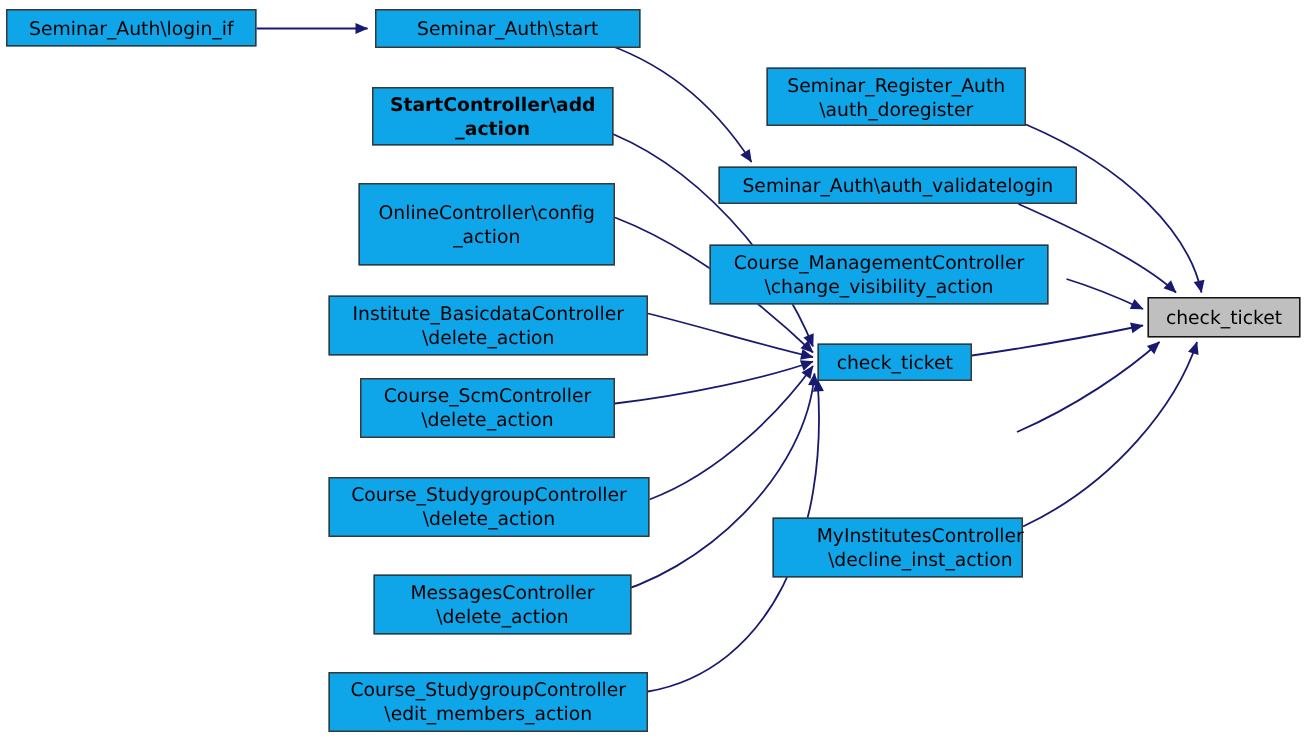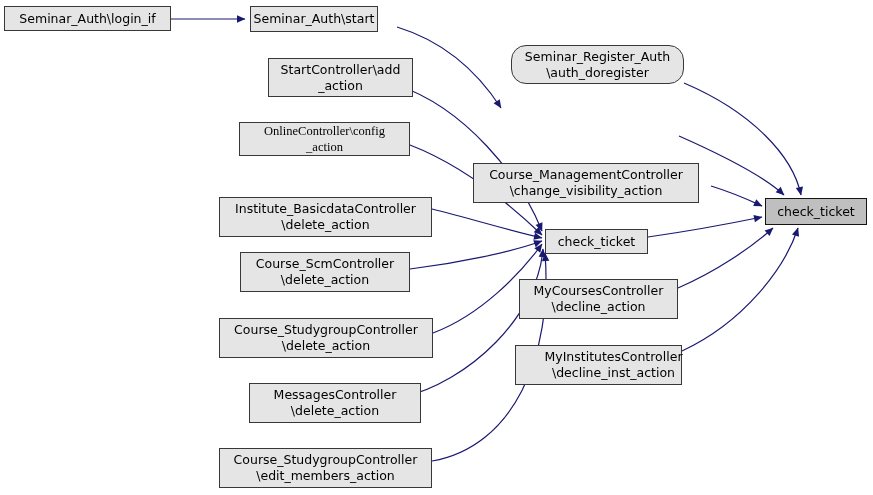--- a/index.html
+++ b/index.html
@@ -19,21 +19,21 @@
     position: absolute;
     left: 0;
     top: 0;
     width: 873px;
     height: 495px;
     pointer-events: none;
   }
   .node {
     position: absolute;
     box-sizing: border-box;
-    background: #e5e5e5;
+    background: #0ea5e9;
     border: 1.3px solid #383838;
     color: #000000;
     font-size: 12.5px;
     line-height: 16px;
     display: flex;
     align-items: center;
     justify-content: center;
     text-align: center;
     white-space: pre-line;
     padding: 0 2px;
@@ -44,29 +44,29 @@
     border: 1.6px solid #141414;
     cursor: default;
   }
   .edge {
     stroke: #191970;
     stroke-width: 1.2;
     fill: none;
   }
   
   .n0  { left: 4px;   top: 6px;   width: 167px; height: 25px; }
-  .n1  { left: 250px; top: 6px;   width: 128px; height: 26px; }
-  .n2  { left: 268px; top: 58px;  width: 145px; height: 39px; }
-  .n3  { left: 239px; top: 122px; width: 171px; height: 34px; font-family: Liberation Serif, serif; }
+  .n1  { left: 250px; top: 6px;   width: 177px; height: 26px; }
+  .n2  { left: 248px; top: 58px;  width: 161px; height: 39px; font-weight: bold; }
+  .n3  { left: 239px; top: 122px; width: 171px; height: 55px; }
   .n4  { left: 219px; top: 197px; width: 213px; height: 40px; }
   .n5  { left: 240px; top: 252px; width: 170px; height: 40px; }
   .n6  { left: 219px; top: 318px; width: 214px; height: 40px; }
   .n7  { left: 249px; top: 383px; width: 172px; height: 40px; }
   .n8  { left: 219px; top: 448px; width: 213px; height: 40px; }
-  .n9  { left: 511px; top: 45px;  width: 173px; height: 39px; border-radius: 15px; }
+  .n9  { left: 511px; top: 45px;  width: 173px; height: 39px; }
   .n10 { left: 479px; top: 111px; width: 239px; height: 25px; }
   .n11 { left: 473px; top: 163px; width: 226px; height: 40px; }
   .n12 { left: 545px; top: 229px; width: 103px; height: 25px; }
   .n13 { left: 519px; top: 279px; width: 159px; height: 40px; }
   .n14 { left: 515px; top: 345px; width: 167px; height: 40px; padding-left: 32px; }
   .n15 { left: 765px; top: 198px; width: 102px; height: 27px; }
 </style>
 </head>
 <body>
 
@@ -106,22 +106,21 @@
   <div class="node n5">Course_ScmController
 \delete_action</div>
   <div class="node n6">Course_StudygroupController
 \delete_action</div>
   <div class="node n7">MessagesController
 \delete_action</div>
   <div class="node n8">Course_StudygroupController
 \edit_members_action</div>
   <div class="node n9">Seminar_Register_Auth
 \auth_doregister</div>
+  <div class="node n10">Seminar_Auth\auth_validatelogin</div>
   <div class="node n11">Course_ManagementController
 \change_visibility_action</div>
   <div class="node n12">check_ticket</div>
-  <div class="node n13">MyCoursesController
-\decline_action</div>
   <div class="node n14">MyInstitutesController
 \decline_inst_action</div>
   <div class="node n15 current">check_ticket</div>
 
 </div>
 
 </body></html>

